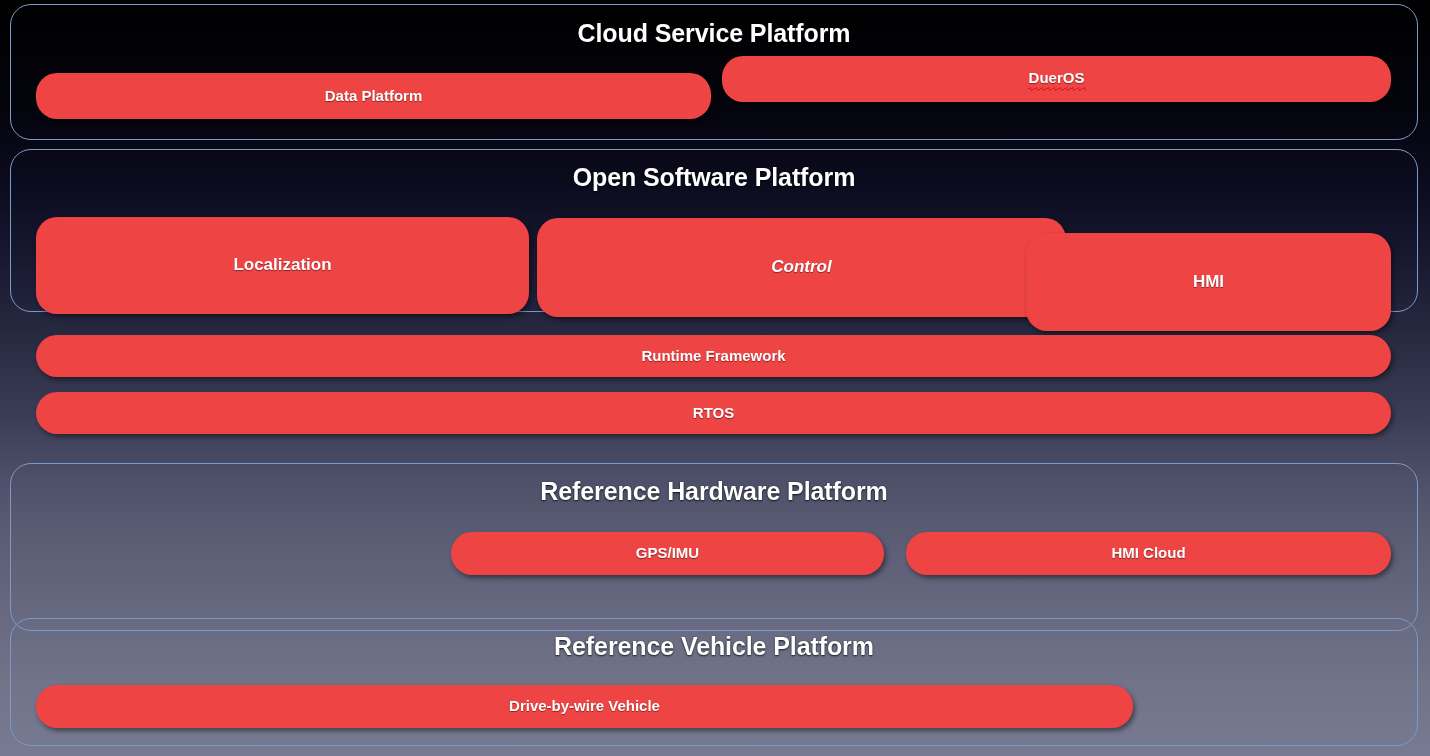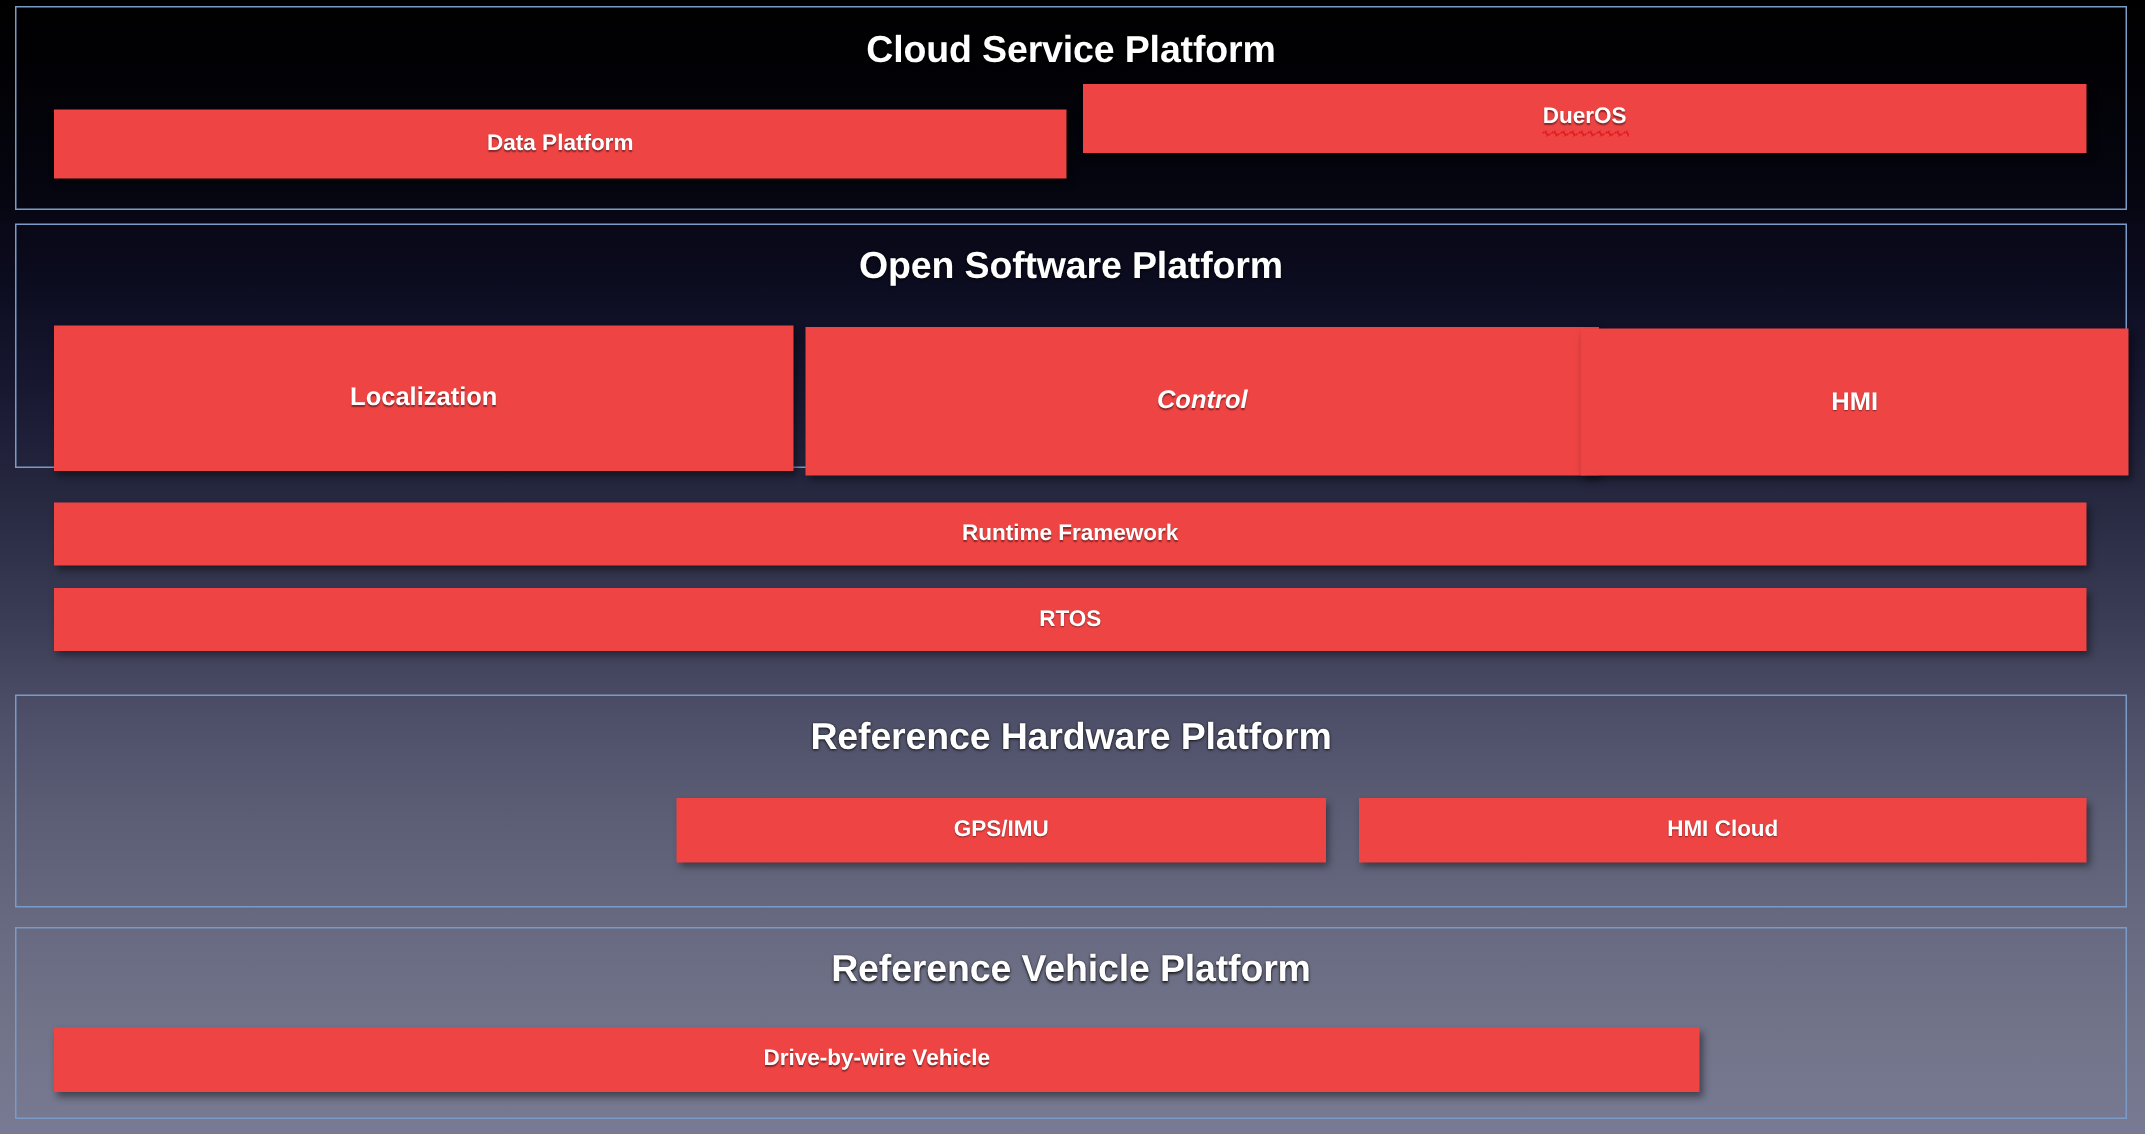--- a/index.html
+++ b/index.html
@@ -1,16 +1,16 @@
 <!DOCTYPE html>
 <html><head>
 <meta charset="utf-8">
 <title>Apollo Platform Architecture</title>
 <style>
-  * { margin:0; padding:0; box-sizing:border-box; }
+  * { margin:0; padding:0; box-sizing:border-box;border-radius:21px; }
 
   html, body {
     width:1430px;
     height:756px;
     overflow:hidden;
   }
 
   body {
     font-family:"Liberation Sans", sans-serif;
     background:
@@ -91,26 +91,26 @@
   #sec-cloud { top:4px; height:136px; }
   #sec-cloud .section-title { margin-top:14px; font-size:25px; }
   #box-data-platform { left:25px;  top:68px;  width:675px; height:46px; }
   #box-dueros        { left:711px; top:51px;  width:669px; height:46px; }
 
   
   #sec-software { top:149px; height:163px; }
   #sec-software .section-title { margin-top:13px; }
   #box-localization { left:25px;  top:67px;  width:493px; height:97px; }
   #box-control      { left:526px; top:68px;  width:529px; height:99px;font-style:italic; }
-  #box-hmi          { left:1015px;top:69px;  width:365px; height:98px;margin-left:28px; }
+  #box-hmi          { left:1015px;top:83px;  width:365px; height:98px; }
   #box-runtime      { left:25px;  top:185px; width:1355px; height:42px; }
   #box-rtos         { left:25px;  top:242px; width:1355px; height:42px; }
 
   
-  #sec-hardware { top:463px; height:142px; }
+  #sec-hardware { top:463px; height:168px; }
   #sec-hardware .section-title { margin-top:13px; }
   #box-computing    { left:25px;  top:68px;  width:402px; height:43px; }
   #box-gpsimu       { left:440px; top:68px;  width:433px; height:43px; }
   #box-hmidevice    { left:895px; top:68px;  width:485px; height:43px; }
 
   
   #sec-vehicle { top:618px; height:128px; }
   #sec-vehicle .section-title { margin-top:13px; }
   #box-drivebywire  { left:25px;  top:66px;  width:1097px; height:43px; }
 </style>

